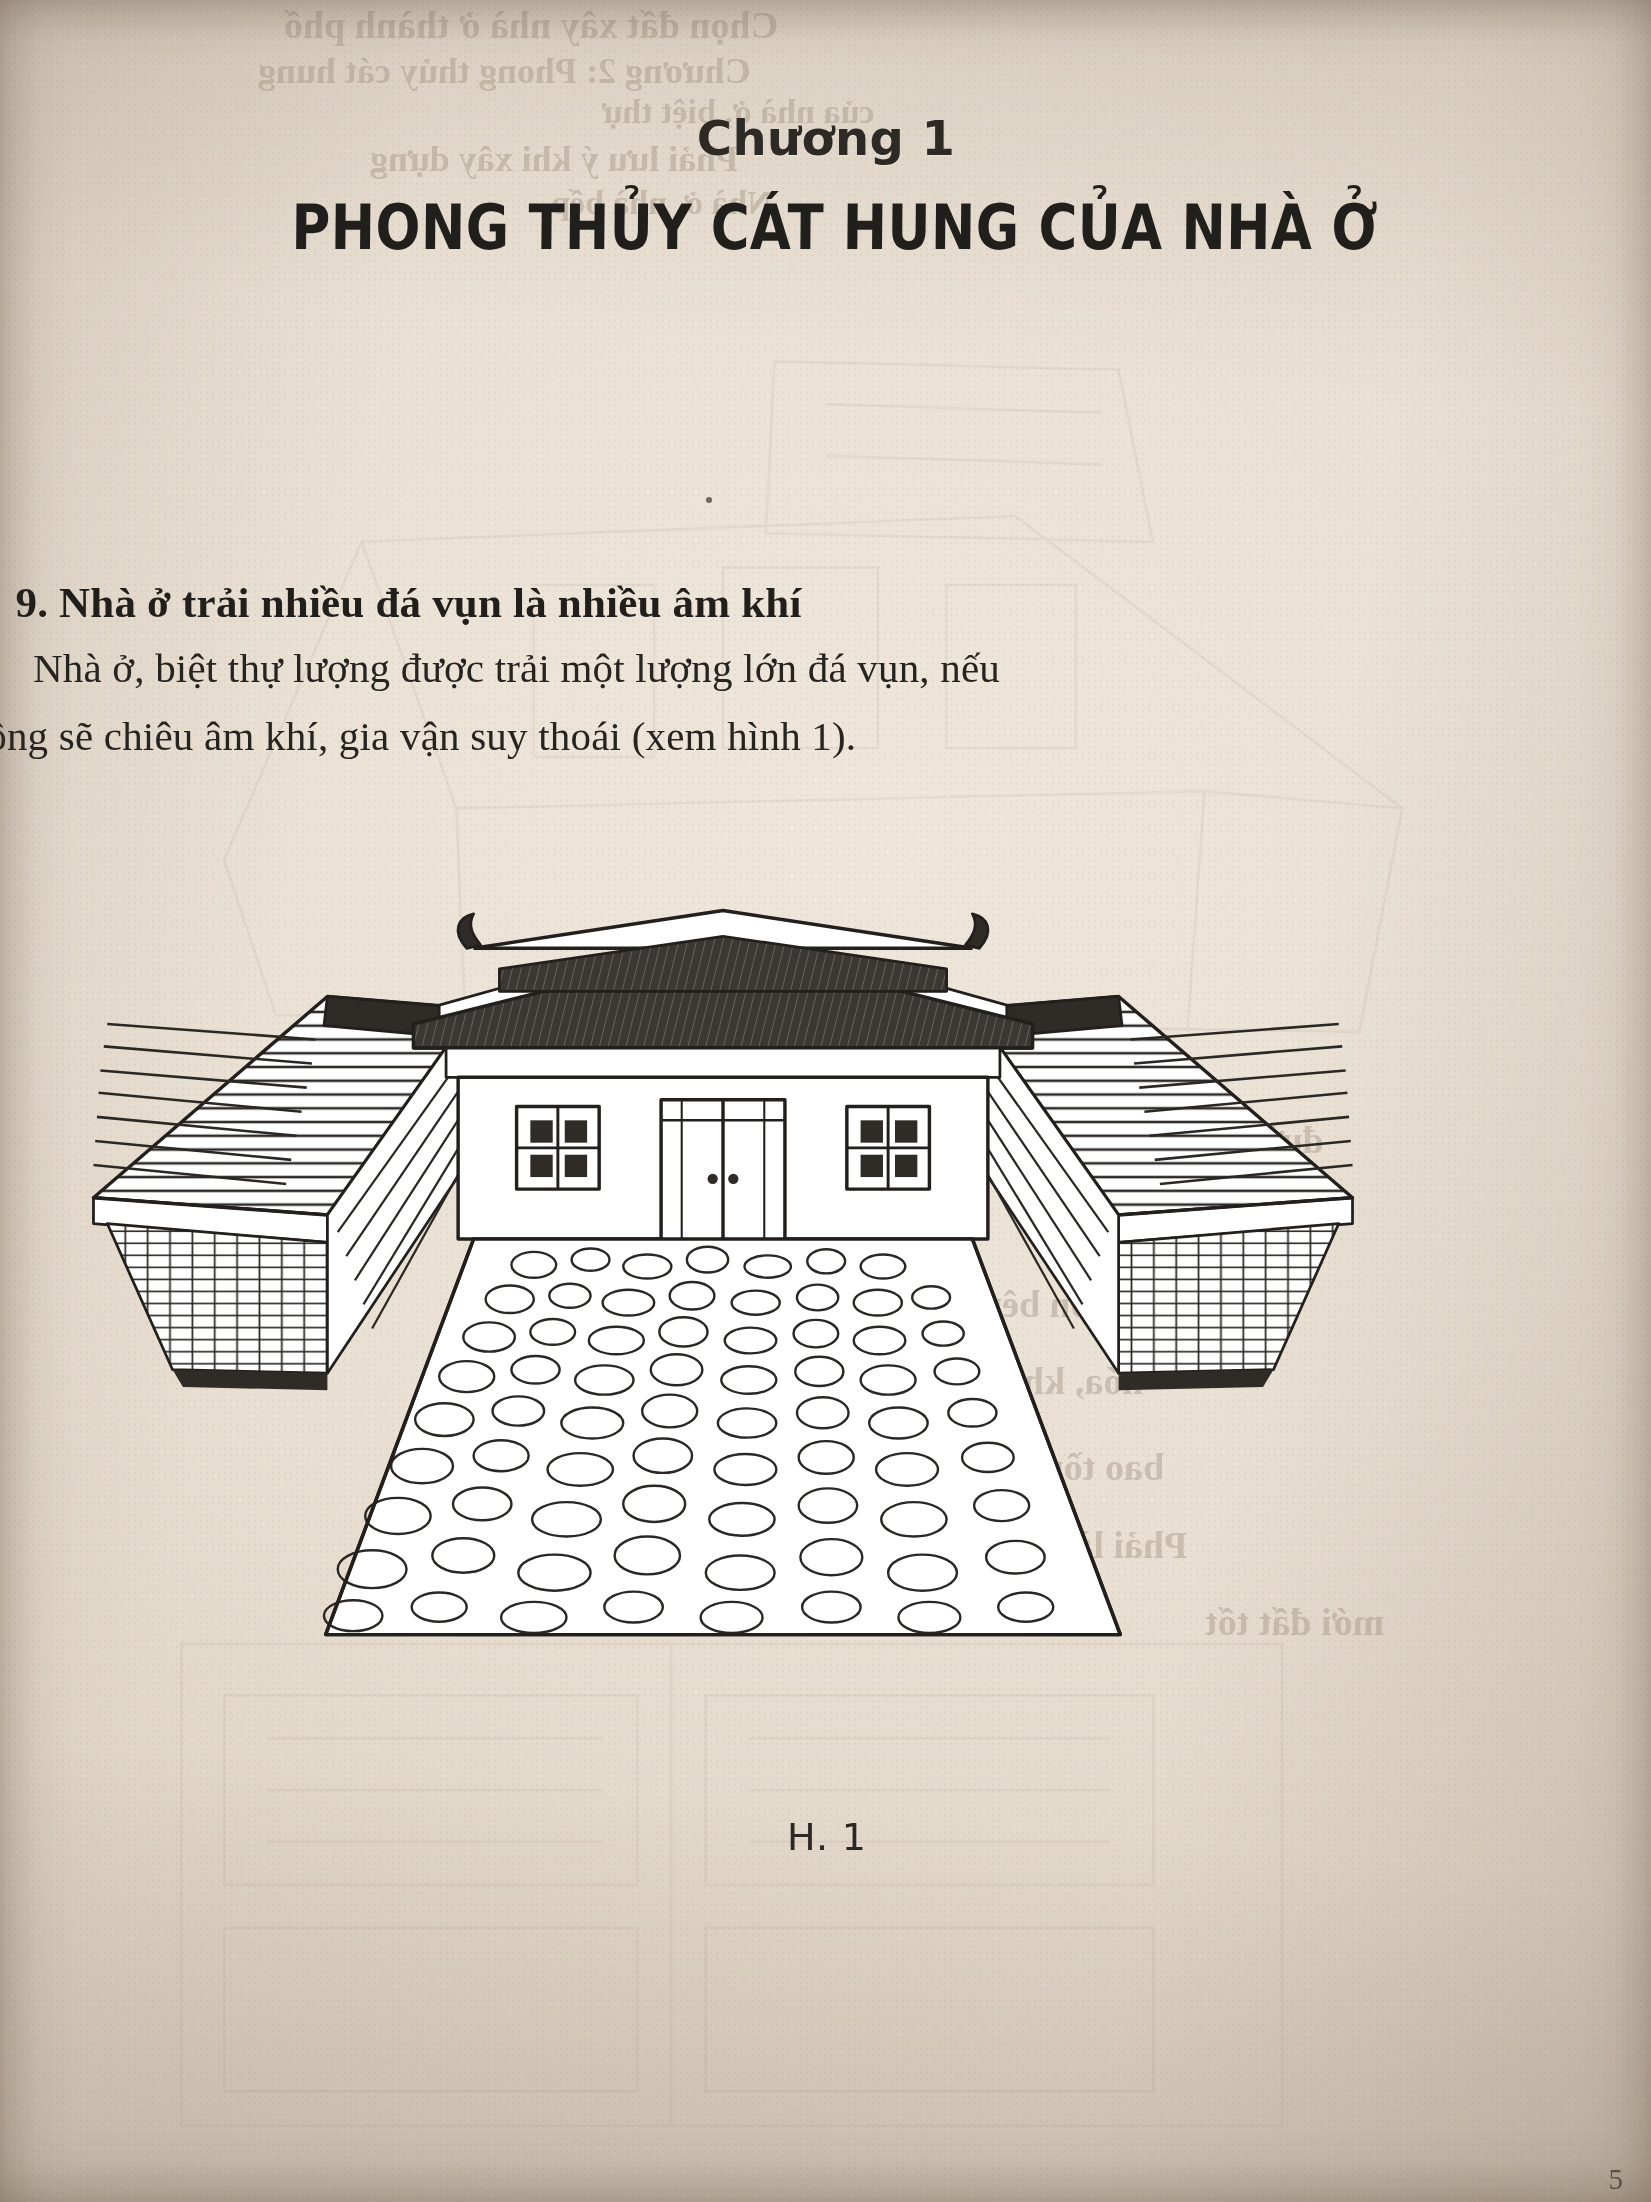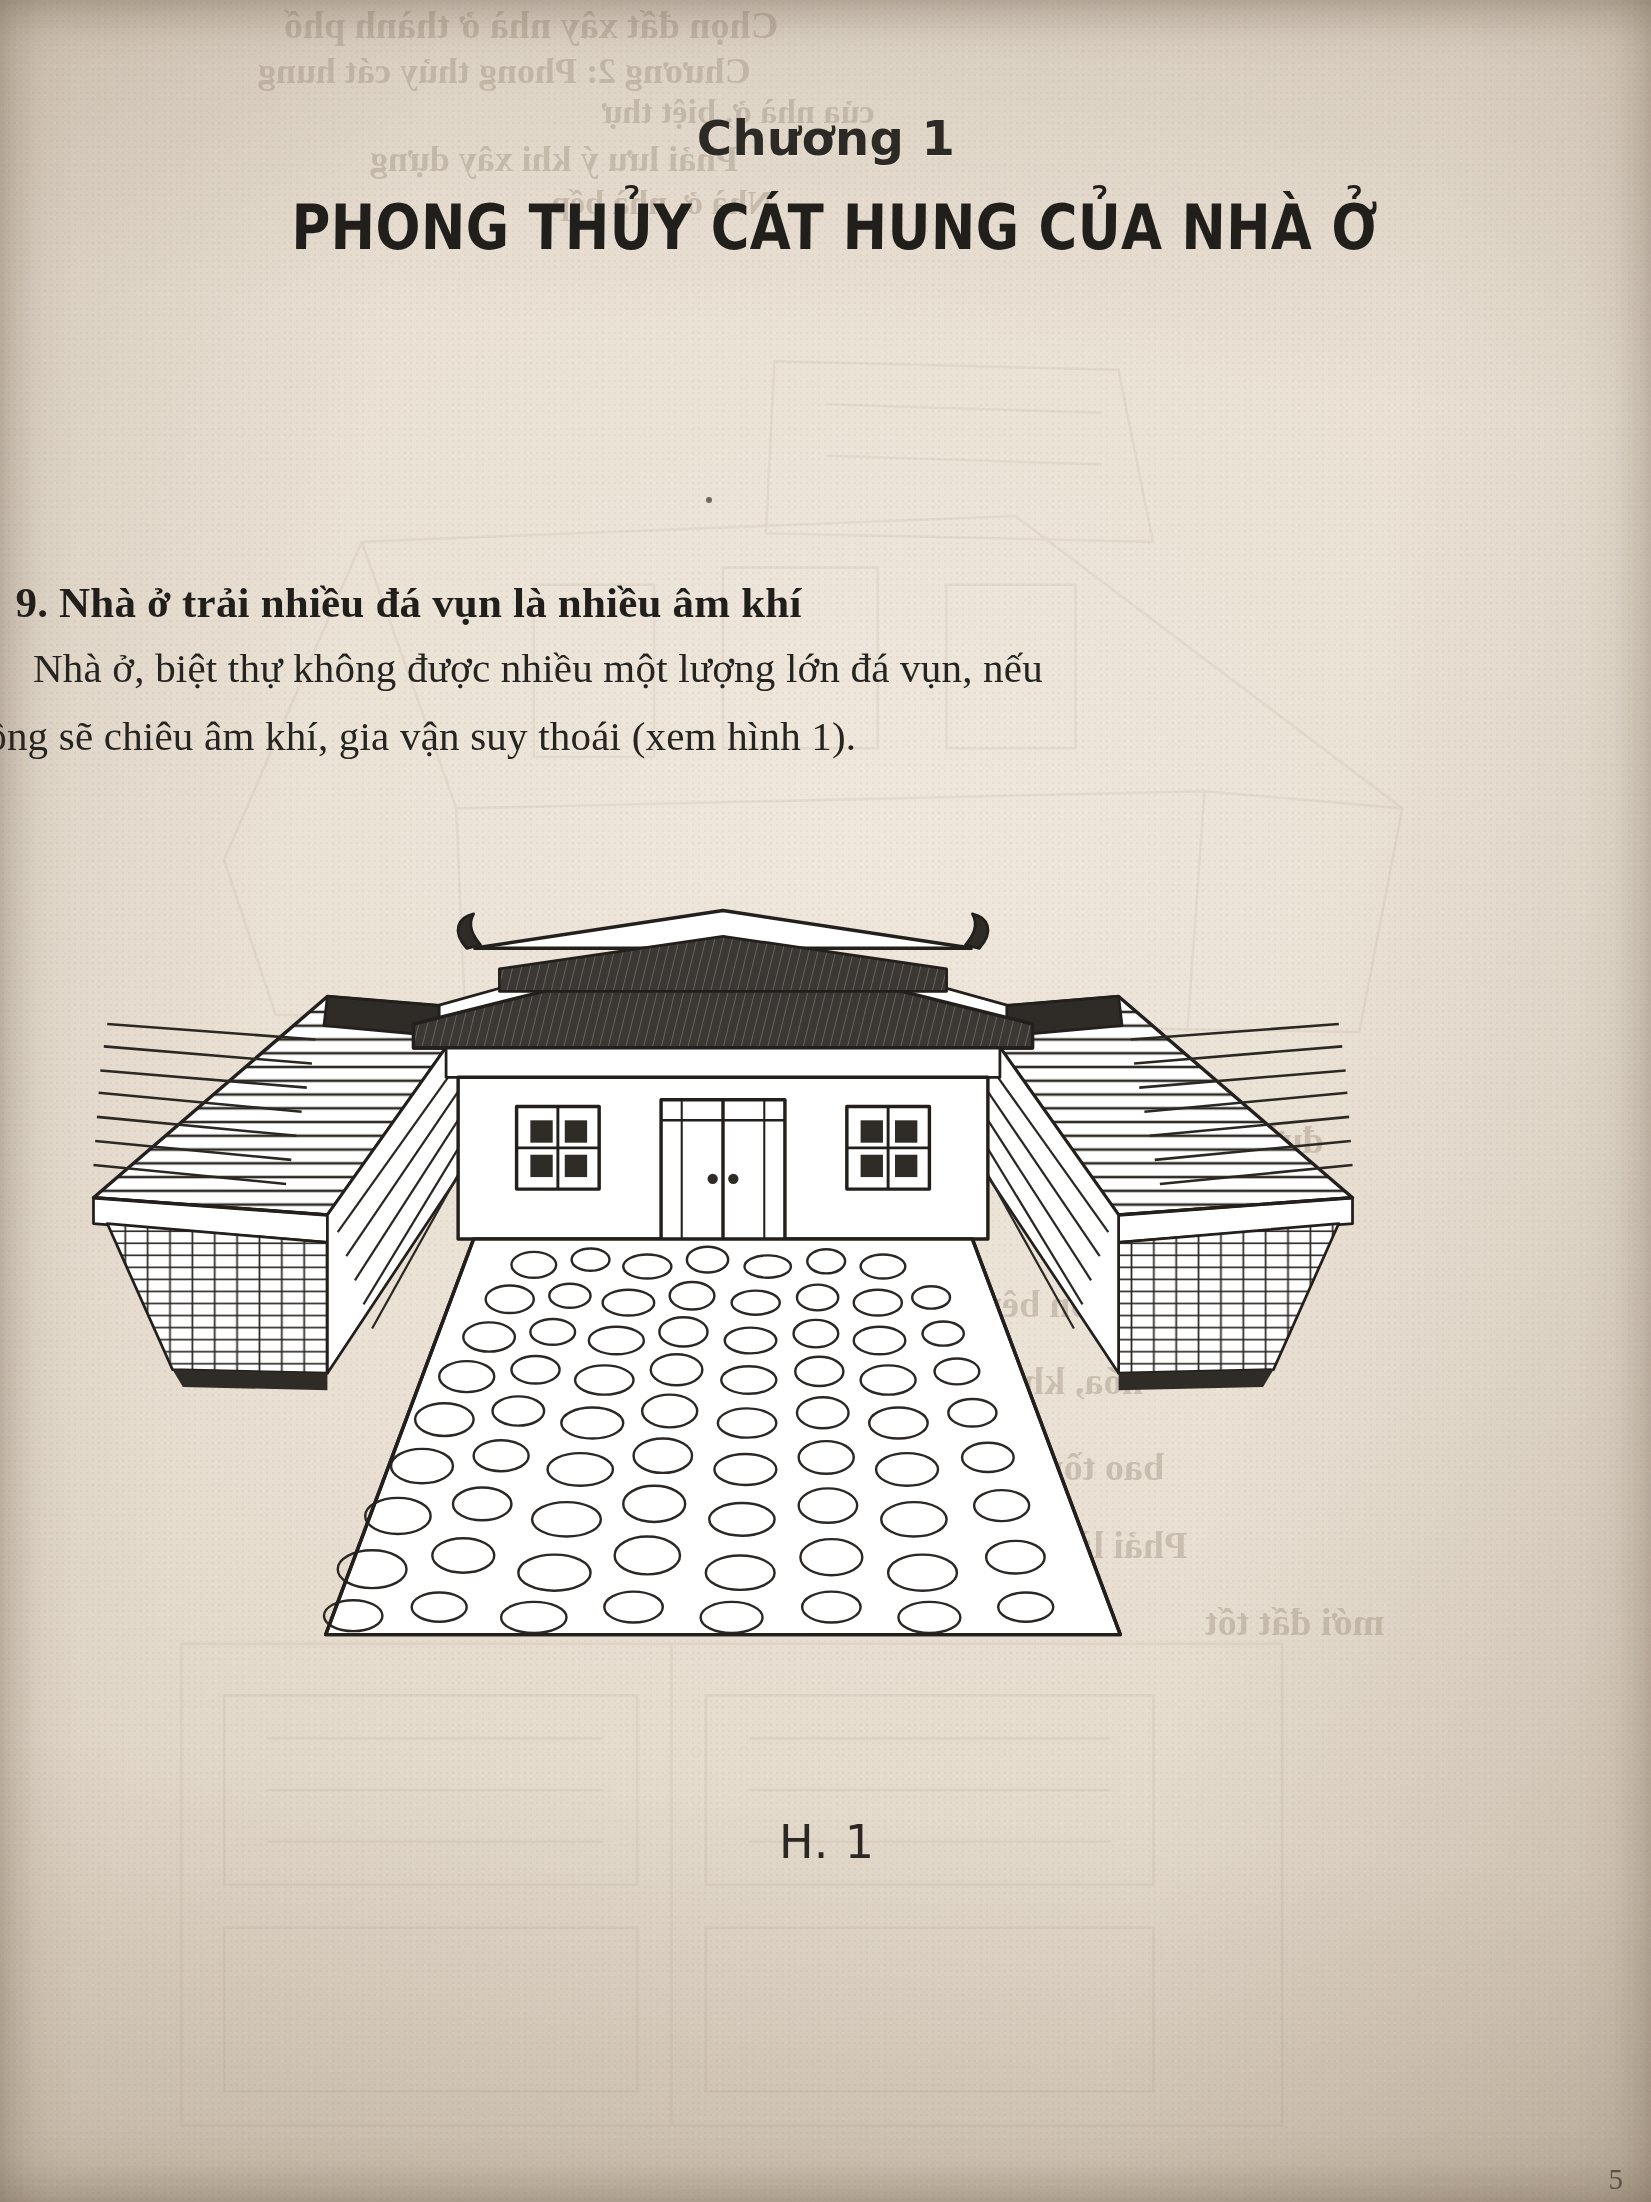--- a/index.html
+++ b/index.html
@@ -142,21 +142,21 @@
     height: 774px;
   }
   .figure svg { display: block; width: 100%; height: 100%; }
 
   .figure-caption {
     position: absolute;
     left: 0; right: 0;
     top: 1815px;
     text-align: center;
     font-family: "DejaVu Sans", sans-serif;
-    font-size: 46px;
+    font-size: 38px;
     color: #2a2724;
     letter-spacing: 0.9px;
     padding-left: 2px;
   }
 
   .page-number {
     position: absolute;
     right: 29px;
     bottom: 6.9px;
     font-family: "Liberation Serif", serif;
@@ -231,21 +231,21 @@
   <div class="content">
 
     <div class="chapter-label">Chương 1</div>
 
     <div class="chapter-title">PHONG THỦY CÁT HUNG CỦA NHÀ Ở</div>
 
     <div class="center-dot"></div>
 
     <div class="section-heading">9. Nhà ở trải nhiều đá vụn là nhiều âm khí</div>
 
-    <div class="body-line l1">Nhà ở, biệt thự không được nhiều một lượng lớn đá vụn, nếu</div>
+    <div class="body-line l1">Nhà ở, biệt thự lượng được trải một lượng lớn đá vụn, nếu</div>
     <div class="body-line l2">ông sẽ chiêu âm khí, gia vận suy thoái (xem hình 1).</div>
 
     <div class="figure">
       <svg viewBox="0 0 1520 900">
         <defs>
 
           <pattern id="brick" width="26" height="14" patternUnits="userSpaceOnUse">
             <rect width="26" height="14" fill="#ffffff"></rect>
             <path d="M0 13 H26 M13 0 V13" stroke="#2a2724" stroke-width="2"></path>
           </pattern>

